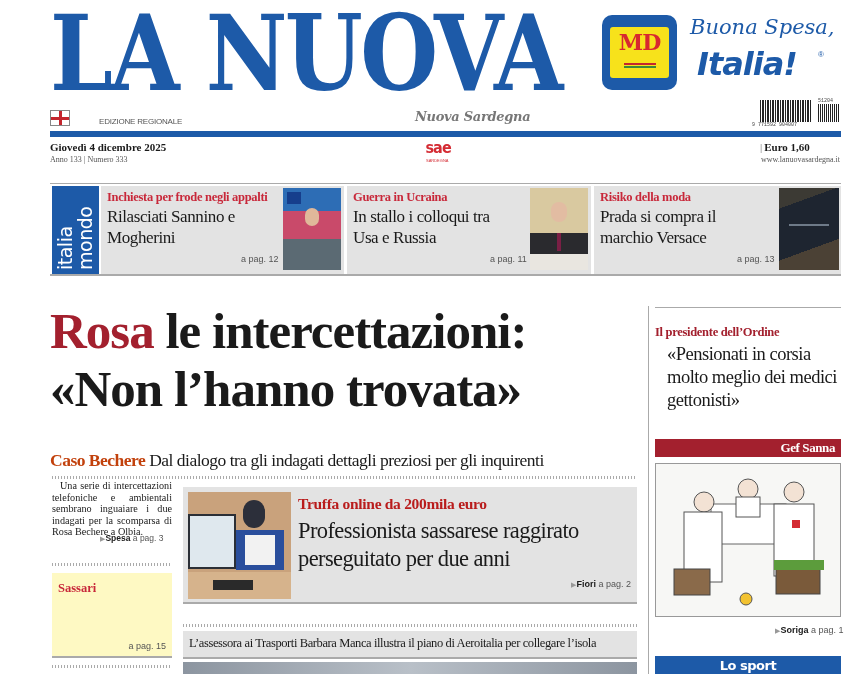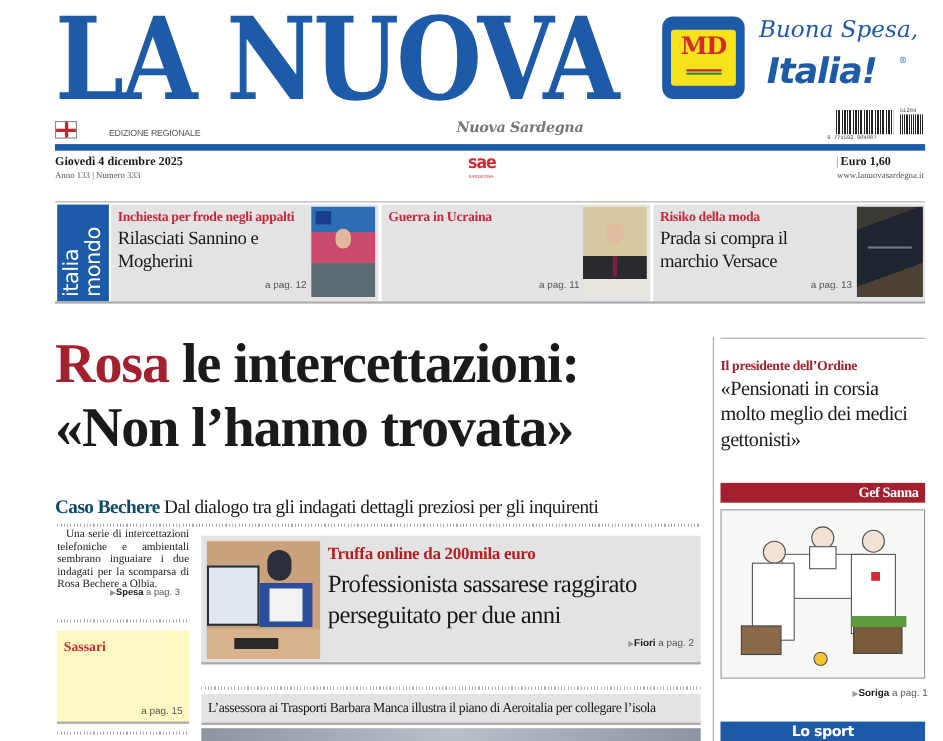--- a/index.html
+++ b/index.html
@@ -78,21 +78,21 @@
   }
   .card-kicker { position: absolute; left: 6px; top: 4px; font-size: 12.5px; font-weight: bold; color: #c8283a; letter-spacing: -0.3px; white-space: nowrap; }
   .card-title { position: absolute; left: 6px; top: 20px; font-size: 17px; line-height: 21px; color: #1a1a1a; letter-spacing: -0.4px; }
   .card-ref { position: absolute; top: 68px; font-family: "Liberation Sans", sans-serif; font-size: 9px; color: #555; }
   .card-photo { position: absolute; top: 2px; height: 82px; }
 
   
   .headline { left: 50px; top: 302px; font-family: "Liberation Serif", serif; font-weight: bold; font-size: 51px; line-height: 58px; color: #1a1a1a; letter-spacing: -1px; white-space: nowrap; }
   .headline .accent { color: #a3202e; }
   .deck { left: 50px; top: 450px; font-size: 17.5px; color: #1a1a1a; white-space: nowrap; letter-spacing: -0.5px; }
-  .deck .accent { color: #0c4a6e; font-weight: bold; }
+  .deck .accent { color: #c2410c; font-weight: bold; }
 
   .dotted {
     height: 3px;
     background: repeating-linear-gradient(90deg, #aaa 0 1px, transparent 1px 3px);
   }
 
   .brief { left: 52px; top: 480px; width: 120px; font-size: 10.2px; line-height: 11.5px; text-align: justify; color: #1a1a1a; text-indent: 8px; }
   .brief-ref { left: 100px; top: 533px; font-family: "Liberation Sans", sans-serif; font-size: 8.5px; color: #555; }
   .brief-ref b, .ref b { color: #1a1a1a; }
   .arrow-mark { color: #999; font-size: 7px; }
@@ -164,20 +164,21 @@
   <div class="card-title" style="width:150px;">Rilasciati Sannino e Mogherini</div>
   <div class="card-ref" style="left:140px;">a pag. 12</div>
   <div class="card-photo" style="left:182px;width:58px;background:linear-gradient(180deg,#2d6db5 0 28%,#c94a6a 28% 62%,#5b6a73 62% 100%);">
     <div style="position:absolute;left:4px;top:4px;width:14px;height:12px;background:#163e8c;"></div>
     <div style="position:absolute;left:22px;top:20px;width:14px;height:18px;border-radius:7px;background:#e0b89a;"></div>
   </div>
 </div>
 
 <div class="abs card" style="left:347px;width:244px;">
   <div class="card-kicker">Guerra in Ucraina</div>
+  <div class="card-title" style="width:150px;">In stallo i colloqui tra Usa e Russia</div>
   <div class="card-ref" style="left:143px;">a pag. 11</div>
   <div class="card-photo" style="left:183px;width:58px;background:linear-gradient(180deg,#d9c9a0 0 55%,#2a2a2e 55% 80%,#e9e6e0 80% 100%);">
     <div style="position:absolute;left:21px;top:14px;width:16px;height:20px;border-radius:8px;background:#e2bca2;"></div>
     <div style="position:absolute;left:27px;top:45px;width:4px;height:18px;background:#7a1f45;"></div>
   </div>
 </div>
 
 <div class="abs card" style="left:594px;width:247px;">
   <div class="card-kicker">Risiko della moda</div>
   <div class="card-title" style="width:160px;">Prada si compra il marchio Versace</div>
@@ -224,21 +225,21 @@
   <div class="story-ref ref"><span class="arrow-mark">▶</span><b>Fiori</b><span> a pag. 2</span></div>
 </div>
 
 <div class="abs dotted" style="left:183px;top:624px;width:454px;"></div>
 <div class="abs strap">L’assessora ai Trasporti Barbara Manca illustra il piano di Aeroitalia per collegare l’isola</div>
 <div class="abs strap-below"></div>
 
 <div class="abs col-divider"></div>
 <div class="abs col-top-rule"></div>
 <div class="abs side-kicker">Il presidente dell’Ordine</div>
-<div class="abs side-quote" style="width:186px;">«Pensionati in corsia molto meglio dei medici gettonisti»</div>
+<div class="abs side-quote" style="width:186px;margin-left:12px;">«Pensionati in corsia molto meglio dei medici gettonisti»</div>
 
 <div class="abs cartoon-bar">Gef Sanna</div>
 <div class="abs cartoon">
   <svg width="186" height="154" viewBox="0 0 186 154">
     <rect x="55" y="40" width="75" height="40" fill="#fff" stroke="#666" stroke-width="1"></rect>
     <circle cx="92" cy="25" r="10" fill="#f3e2d4" stroke="#555"></circle>
     <rect x="80" y="33" width="24" height="20" fill="#fff" stroke="#555"></rect>
     <circle cx="48" cy="38" r="10" fill="#f3e2d4" stroke="#555"></circle>
     <rect x="28" y="48" width="38" height="70" fill="#fff" stroke="#555"></rect>
     <rect x="18" y="105" width="36" height="26" fill="#8a6a4a" stroke="#444"></rect>

